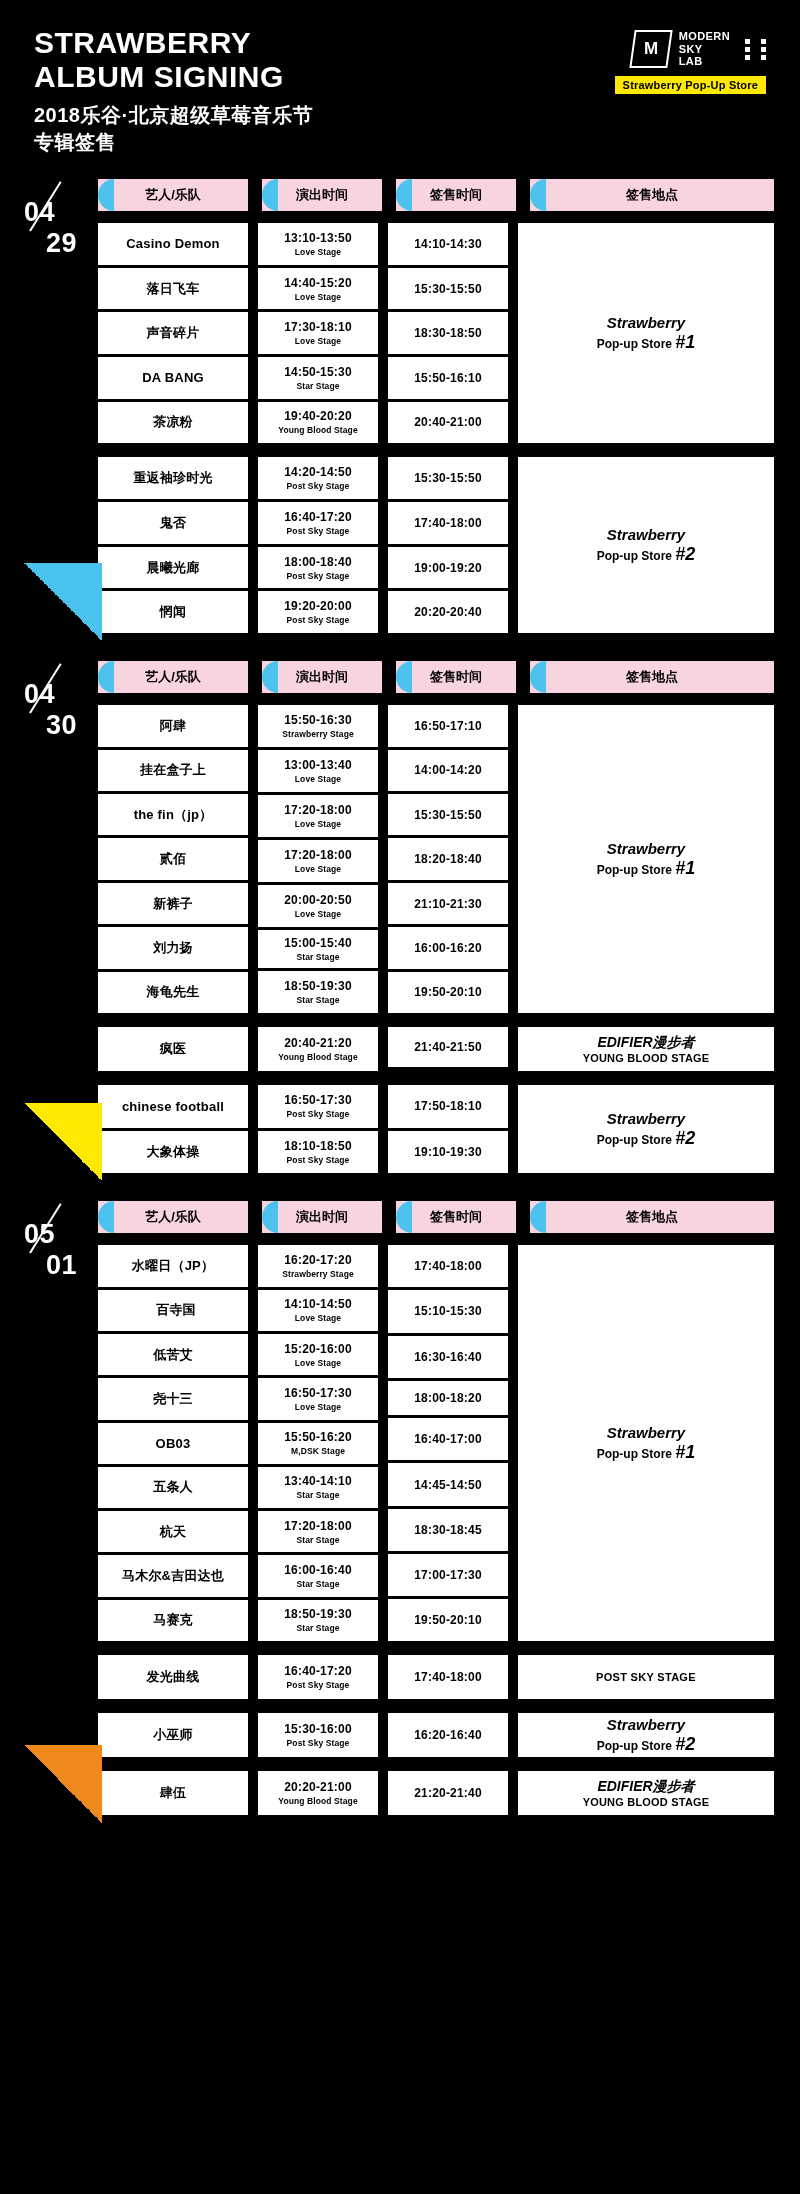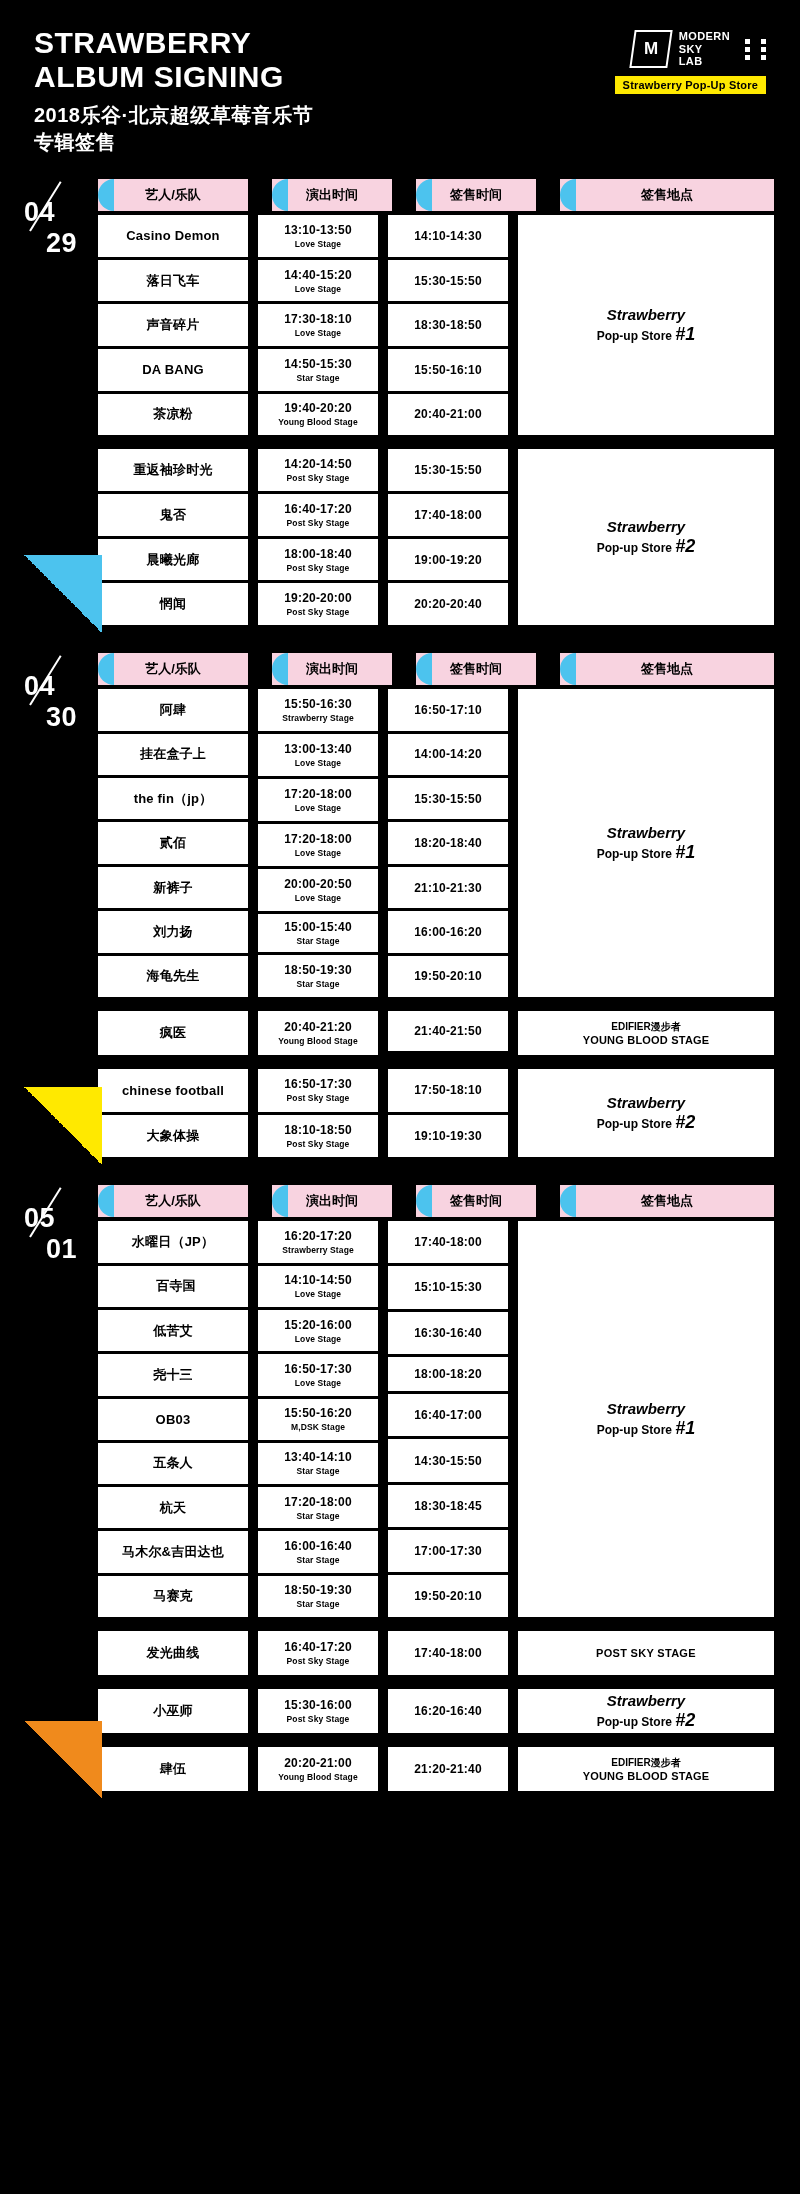--- a/index.html
+++ b/index.html
@@ -47,21 +47,21 @@
     transform:rotate(-58deg);transform-origin:left center;
     margin:2px 0 2px 6px;
   }
   .date-dd{font-size:27px;font-weight:bold;letter-spacing:0.5px;margin-left:22px;margin-top:-6px;}
 
   .tri{position:absolute;left:24px;width:78px;height:78px;}
 
   .table-col{flex:1;padding-right:26px;}
 
   
-  .head-row{display:flex;gap:24px;margin-bottom:4px;text-align:right;}
+  .head-row{display:flex;gap:14px;margin-bottom:12px;text-align:right;}
   .head-cell{
     position:relative;height:32px;background:#f8d3e0;color:#000;
     display:flex;align-items:center;justify-content:center;
     font-size:13px;font-weight:bold;
   }
   .head-cell .halfcirc{
     position:absolute;left:0;top:0;height:32px;width:16px;
     background:#4cc3ee;border-radius:16px 0 0 16px;
   }
   .c1{flex:0 0 150px;}
@@ -88,21 +88,21 @@
   .cell.time .s{font-size:8.5px;font-weight:bold;margin-top:2px;letter-spacing:0.1px;}
   .cell.sign{font-size:12px;font-weight:bold;letter-spacing:0.2px;}
 
   .venue{
     background:#fff;color:#000;height:100%;
     display:flex;flex-direction:column;align-items:center;justify-content:center;text-align:center;
   }
   .venue .v1{font-size:15px;font-weight:bold;font-style:italic;}
   .venue .v2{font-size:12px;font-weight:bold;margin-top:1px;}
   .venue .v2 b{font-size:18px;font-style:italic;}
-  .venue .vs1{font-size:10px;font-weight:bold;}
+  .venue .vs1{font-size:14px;font-weight:bold;font-style:italic;}
   .venue .vs2{font-size:11px;font-weight:bold;letter-spacing:0.2px;}
   .venue .vplain{font-size:11px;font-weight:bold;letter-spacing:0.3px;}
 </style>
 </head>
 <body>
 
 <div class="page">
 
   <div class="header">
     <div class="title-block">
@@ -464,21 +464,21 @@
                   <div class="t">18:50-19:30</div>
                   <div class="s">Star Stage</div>
                 </div>
               </div>
               <div class="col col3">
                 <div class="cell sign" style="height:44px;">17:40-18:00</div>
                 <div class="cell sign" style="height:44px;">15:10-15:30</div>
                 <div class="cell sign" style="height:44px;">16:30-16:40</div>
                 <div class="cell sign" style="height:36px;">18:00-18:20</div>
                 <div class="cell sign" style="height:44px;">16:40-17:00</div>
-                <div class="cell sign" style="height:44px;">14:30-15:50</div>
+                <div class="cell sign" style="height:44px;">14:45-14:50</div>
                 <div class="cell sign" style="height:44px;">18:30-18:45</div>
                 <div class="cell sign" style="height:44px;">17:00-17:30</div>
                 <div class="cell sign" style="height:44px;border-bottom:none;">19:50-20:10</div>
               </div>
               <div class="col col4">
                 <div class="venue">
                   <div class="v1">Strawberry</div>
                   <div class="v2">Pop-up Store <b>#1</b></div>
                 </div>
               </div>

